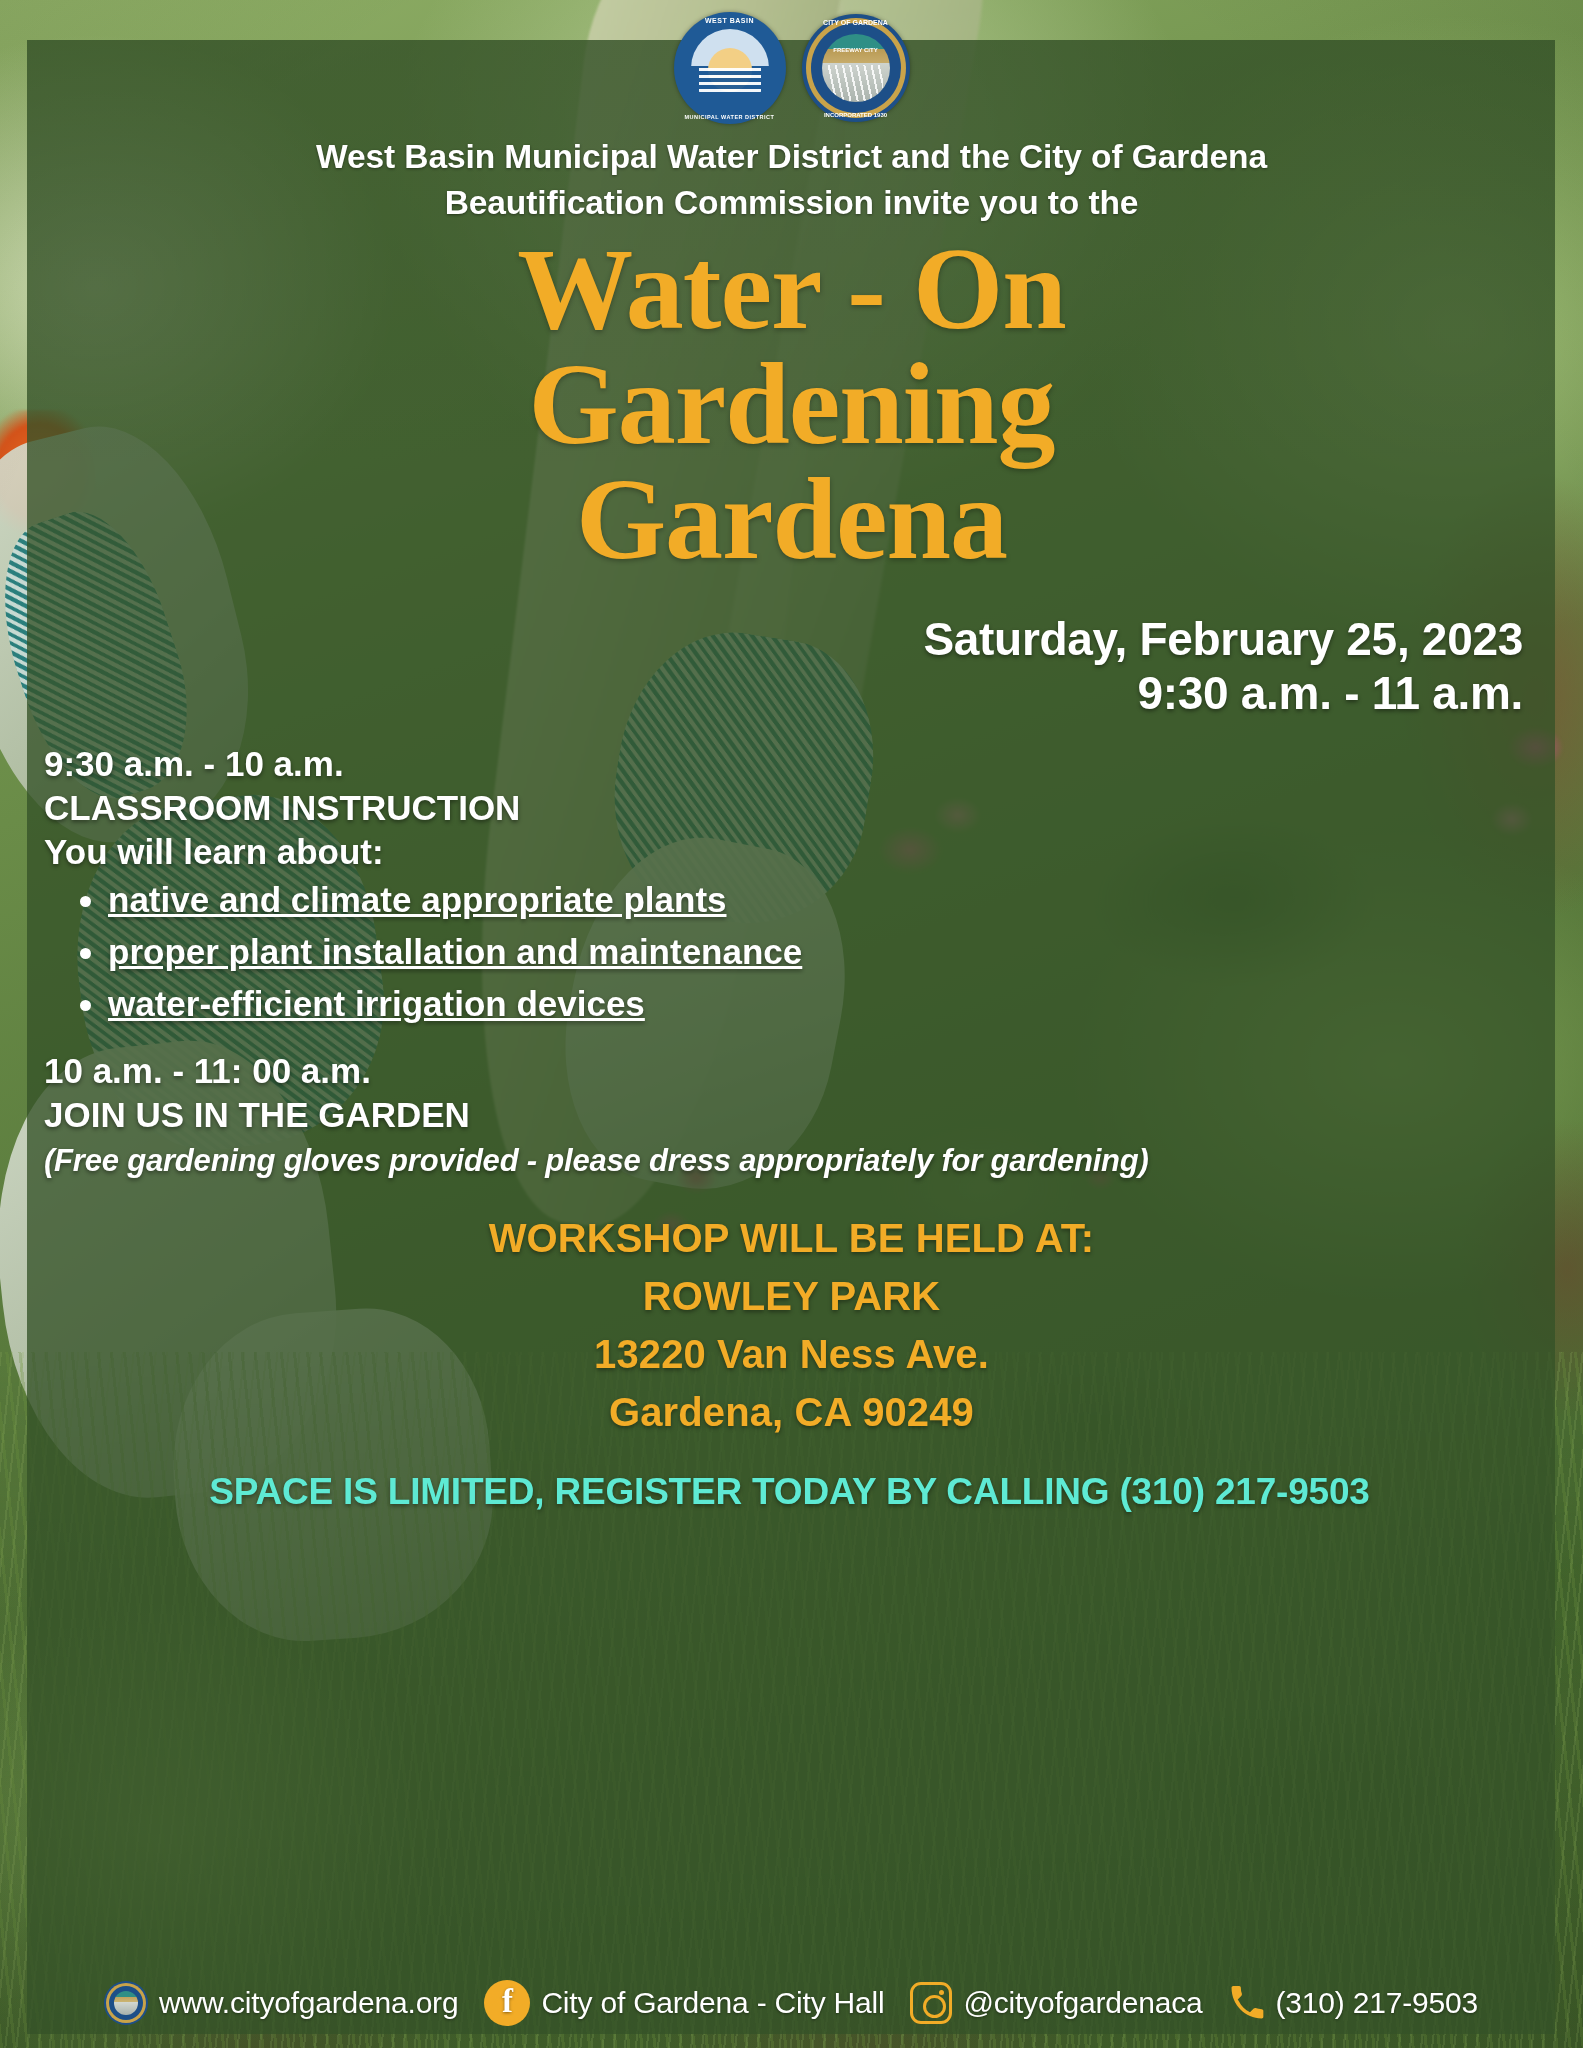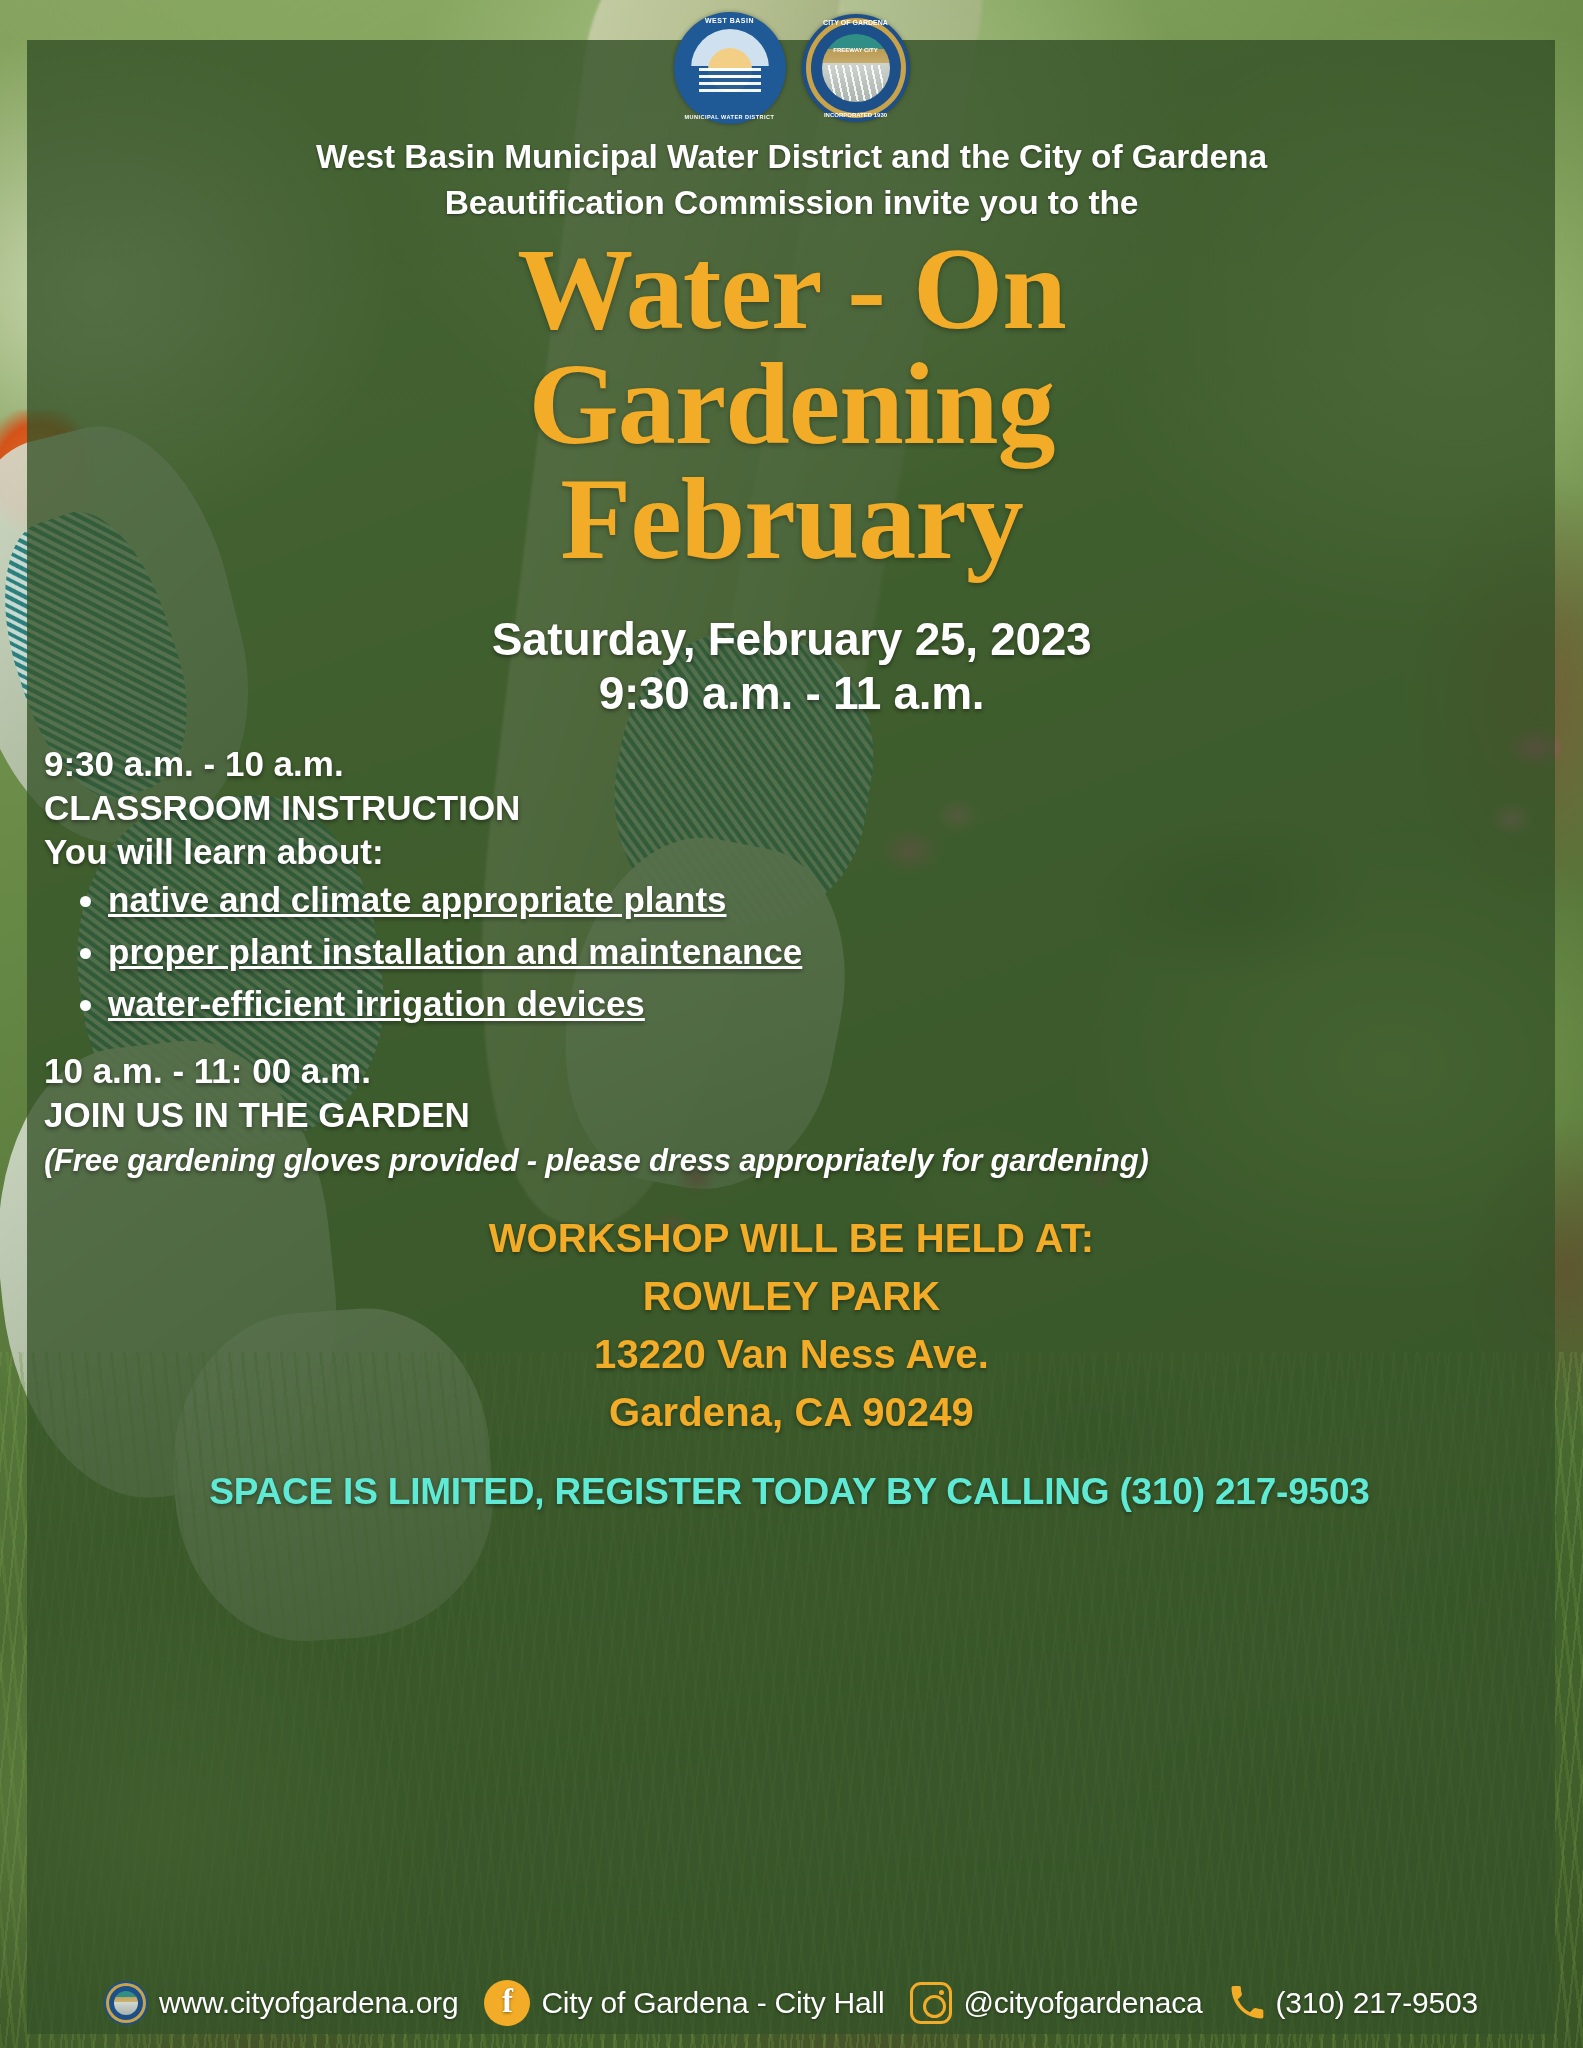--- a/index.html
+++ b/index.html
@@ -175,21 +175,21 @@
     font-size:116px;font-weight:bold;line-height:.99;
     letter-spacing:-1px;
     text-shadow:0 2px 5px rgba(0,0,0,.30);
   }
   .bigtitle .l1{display:block;}
   .bigtitle .l2{display:block;}
   .bigtitle .l3{display:block;}
 
   .datetime{
     position:absolute;left:60px;right:60px;top:612px;
-    text-align:center;color:#ffffff;font-weight:bold;
+    text-align:right;color:#ffffff;font-weight:bold;
     font-size:46px;line-height:1.18;letter-spacing:-.3px;
     text-shadow:0 2px 4px rgba(0,0,0,.45);
   }
   .datetime .d2{display:block;}
 
   .schedule{
     position:absolute;left:44px;right:44px;top:742px;
     color:#ffffff;font-weight:bold;font-size:35px;line-height:1.26;
     text-shadow:0 2px 4px rgba(0,0,0,.45);
   }
@@ -314,21 +314,21 @@
     </div>
 
     <div class="invite">
       <div>West Basin Municipal Water District and the City of Gardena</div>
       <div>Beautification Commission invite you to the</div>
     </div>
 
     <div class="bigtitle">
       <span class="l1">Water - On</span>
       <span class="l2">Gardening</span>
-      <span class="l3">February</span>
+      <span class="l3">Gardena</span>
     </div>
 
     <div class="datetime">
       <span>Saturday, February 25, 2023</span>
       <span class="d2">9:30 a.m. - 11 a.m.</span>
     </div>
 
     <div class="schedule">
       <span class="sched-line"><span class="sched-time">9:30 a.m. - 10 a.m.</span></span>
       <span class="sched-line">CLASSROOM INSTRUCTION</span>

